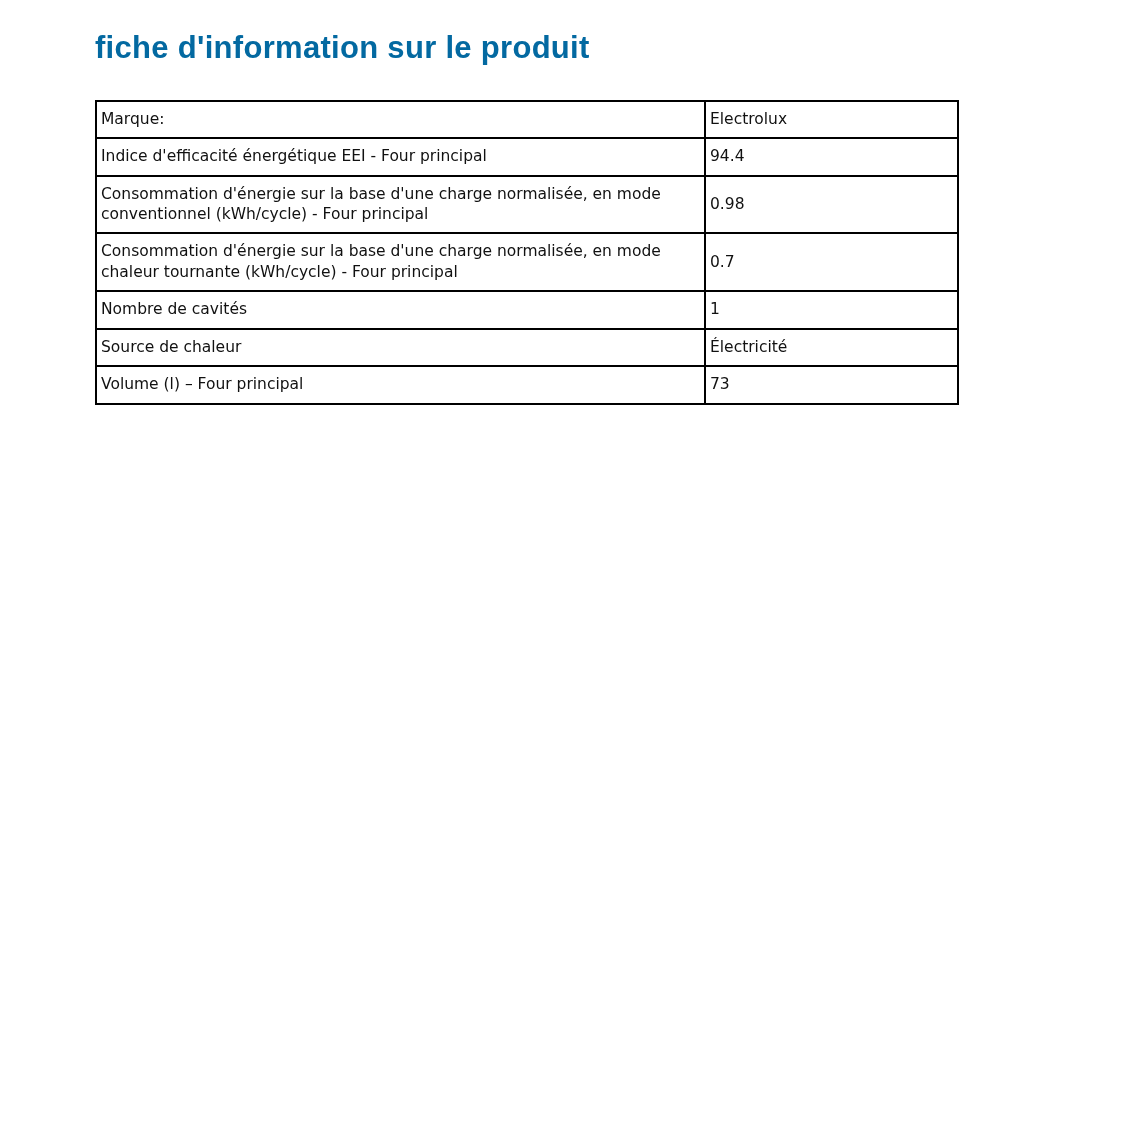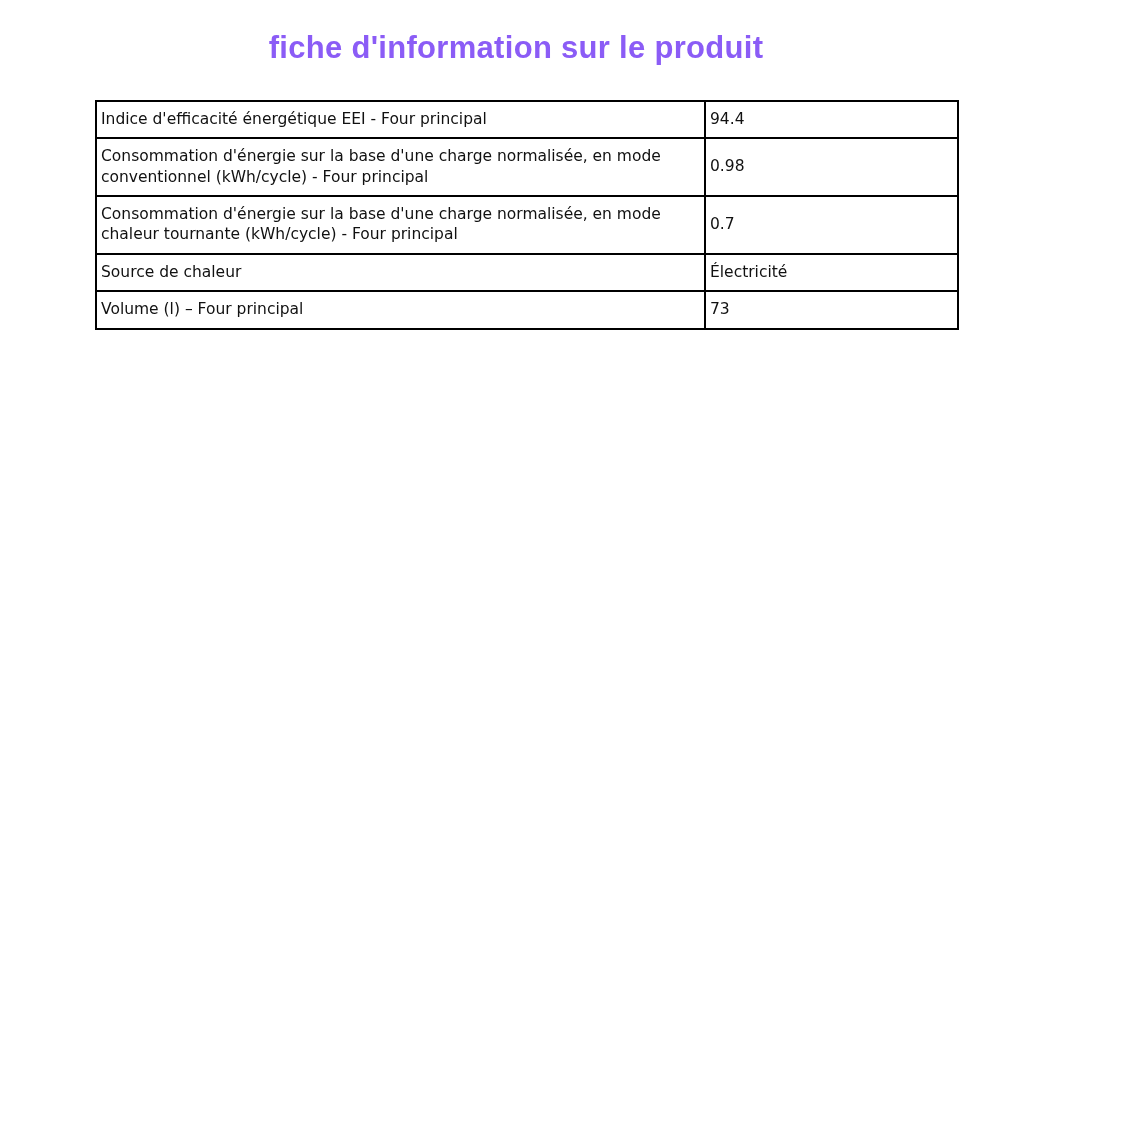--- a/index.html
+++ b/index.html
@@ -13,25 +13,24 @@
     font-family: "DejaVu Sans", sans-serif;
     color: #111111;
     position: relative;
   }
   .page {
     padding-top: 30px;
   }
   .title {
     margin: 0 0 34px 95px;
     width: 842px;
-    text-align: center;
     font-family: "Liberation Sans", sans-serif;
     font-size: 31px;
     font-weight: bold;
-    color: #8b5cf6;
+    color: #0369a1;
     letter-spacing: 0.3px;
     line-height: 1.15;
   }
   table.spec-table {
     border-collapse: collapse;
     table-layout: fixed;
     margin-left: 95px;
     width: 842px;
   }
   table.spec-table td {
@@ -51,38 +50,46 @@
   }
 </style>
 </head>
 <body>
 
 <div class="page">
   <h1 class="title">fiche d'information sur le produit</h1>
 
   <table class="spec-table">
     <tbody>
+  <tr>
+    <td class="label-cell">Marque:</td>
+    <td class="value-cell">Electrolux</td>
+  </tr>
 
 
   <tr>
     <td class="label-cell">Indice d'efficacité énergétique EEI - Four principal</td>
     <td class="value-cell">94.4</td>
   </tr>
 
 
   <tr>
     <td class="label-cell">Consommation d'énergie sur la base d'une charge normalisée, en mode conventionnel (kWh/cycle) - Four principal</td>
     <td class="value-cell">0.98</td>
   </tr>
 
   <tr>
     <td class="label-cell">Consommation d'énergie sur la base d'une charge normalisée, en mode chaleur tournante (kWh/cycle) - Four principal</td>
     <td class="value-cell">0.7</td>
   </tr>
 
+  <tr>
+    <td class="label-cell">Nombre de cavités</td>
+    <td class="value-cell">1</td>
+  </tr>
 
   <tr>
     <td class="label-cell">Source de chaleur</td>
     <td class="value-cell">Électricité</td>
   </tr>
 
   <tr>
     <td class="label-cell">Volume (l) – Four principal</td>
     <td class="value-cell">73</td>
   </tr>

